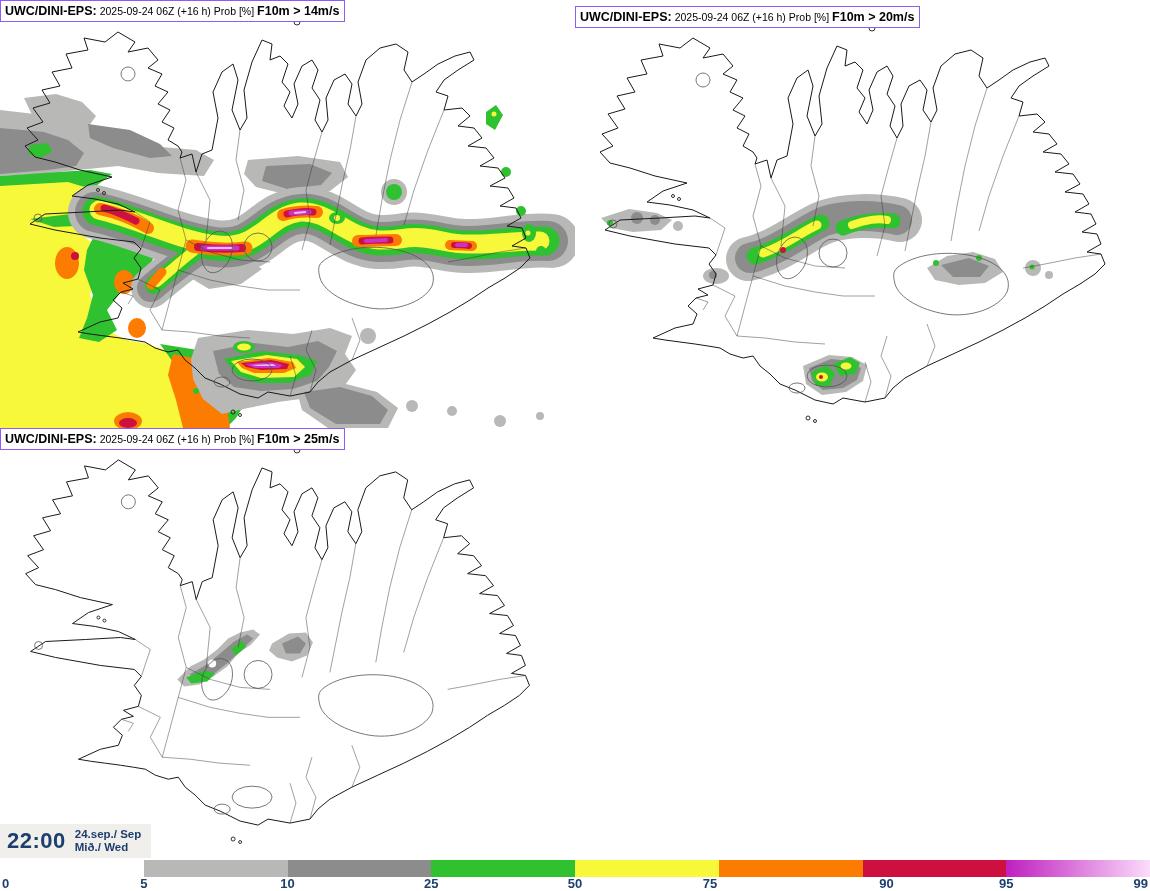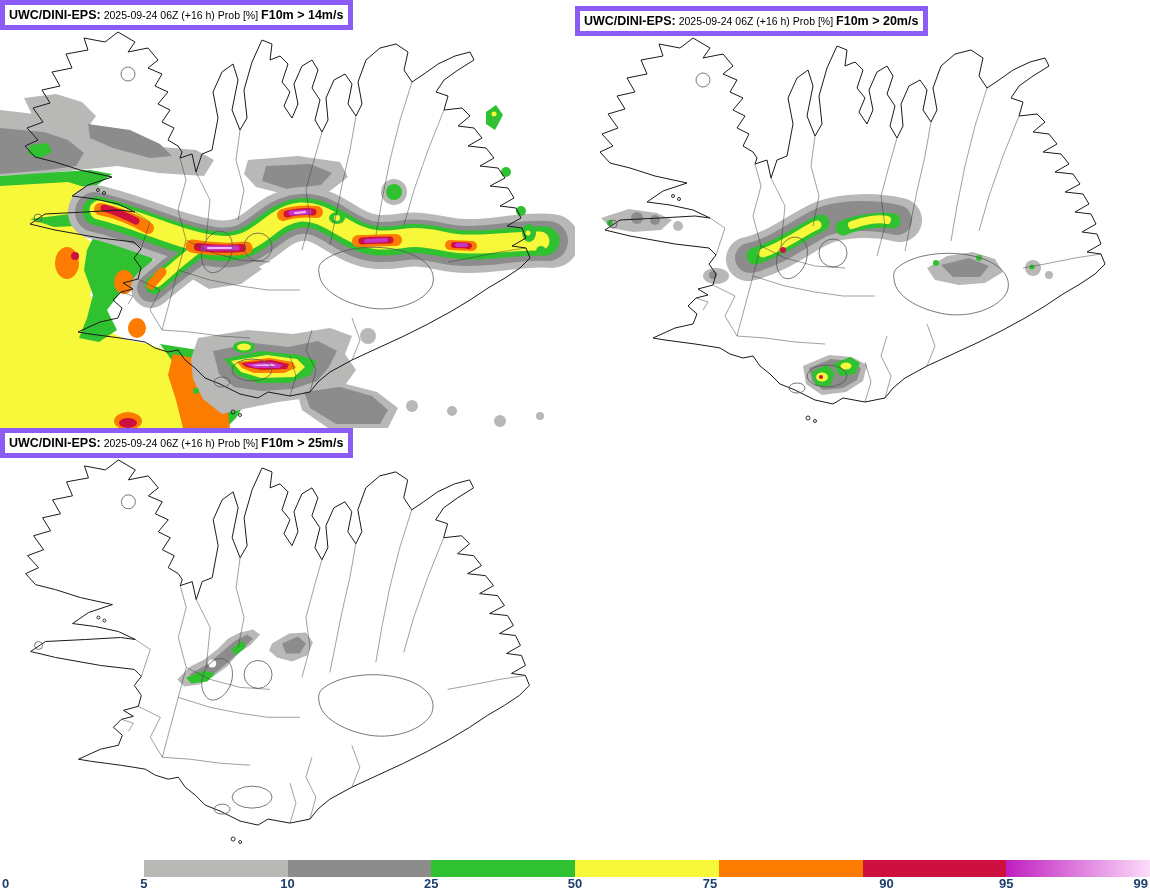--- a/index.html
+++ b/index.html
@@ -2,21 +2,21 @@
 <html style="--prob_gray_light: #b8b8b6; --prob_gray_dark: #8c8c8c; --prob_green: #2fc12f; --prob_yellow: #f8f83a; --prob_orange: #fb7c00; --prob_red: #cd1040; --prob_magenta: #c832c8; --prob_pink: #f2b9f0; --label_blue: #1d3f6f; --clock_bg: #f1efeb;"><head>
 <meta charset="utf-8">
 <style>
   html,body{margin:0;padding:0;background:#fff;}
   #app{position:relative;width:1150px;height:891px;overflow:hidden;background:#fff;
        font-family:"Liberation Sans","DejaVu Sans",sans-serif;}
   .panel{position:absolute;width:575px;height:428px;background:#fff;}
   #p1{left:0;top:0;} #p2{left:575px;top:6px;} #p3{left:0;top:428px;height:427px;} #p4{left:575px;top:428px;height:427px;}
   .panel svg{display:block;width:575px;height:428px;}
   #p3 svg,#p4 svg{height:427px;}
-  .titlebox{position:absolute;left:0;top:0;background:#fff;border:5px solid #8b5cf6;
+  .titlebox{position:absolute;left:0;top:0;background:#fff;border:1px solid #8b5cf6;
             padding:1px 5px 2px 4px;white-space:nowrap;color:#000;line-height:15px;}
   .tb-b{font-weight:bold;font-size:12.5px;}
   .tb-s{font-size:10.5px;margin:0 3px;}
   
   .coast{fill:none;stroke:#1a1a1a;stroke-width:1;stroke-linejoin:round;}
   .glac{fill:none;stroke:#555;stroke-width:.8;}
   .bnd{fill:none;stroke:#333;stroke-width:.55;opacity:.85;}
   .isl{fill:none;stroke:#1a1a1a;stroke-width:.9;}
   
   .f-lg{fill:var(--prob_gray_light,#b8b8b6);} .f-dg{fill:var(--prob_gray_dark,#8c8c8c);}
@@ -219,20 +219,27 @@
         <path class="f-dg" d="M282,216 L298,209 L306,216 L300,226 L286,226 Z"></path>
       </g>
       <use href="#basemap"></use>
     </svg>
     <div class="titlebox">
       <span class="tb-b">UWC/DINI-EPS:</span><span class="tb-s">2025-09-24 06Z (+16 h) Prob [%]</span><span class="tb-b">F10m &gt; 25m/s</span>
     </div>
   </div>
 
 
+  <div id="clock">
+    <span class="time">22:00</span>
+    <span class="dates">
+      <span>24.sep./ Sep</span>
+      <span>Mið./ Wed</span>
+    </span>
+  </div>
 
   <div id="cbar">
       <div class="cb-seg" style="background: rgb(184, 184, 182);"></div>
       <div class="cb-seg" style="background: rgb(140, 140, 140);"></div>
       <div class="cb-seg" style="background: rgb(47, 193, 47);"></div>
       <div class="cb-seg" style="background: rgb(248, 248, 58);"></div>
       <div class="cb-seg" style="background: rgb(251, 124, 0);"></div>
       <div class="cb-seg" style="background: rgb(205, 16, 64);"></div>
       <div class="cb-seg" style="background: linear-gradient(to right, rgb(191, 31, 191), rgb(251, 220, 250));"></div>
     </div>

